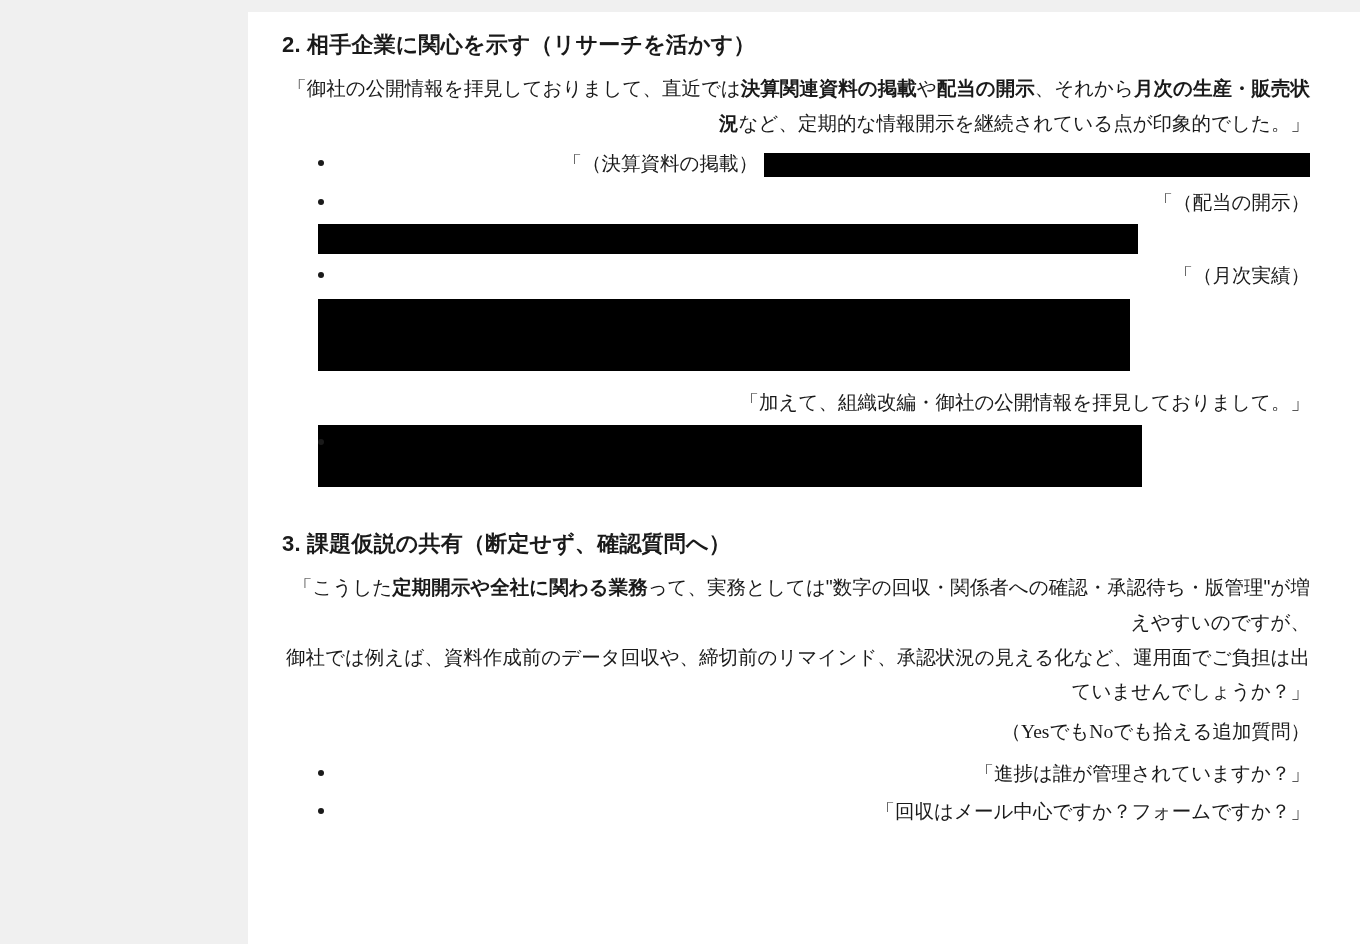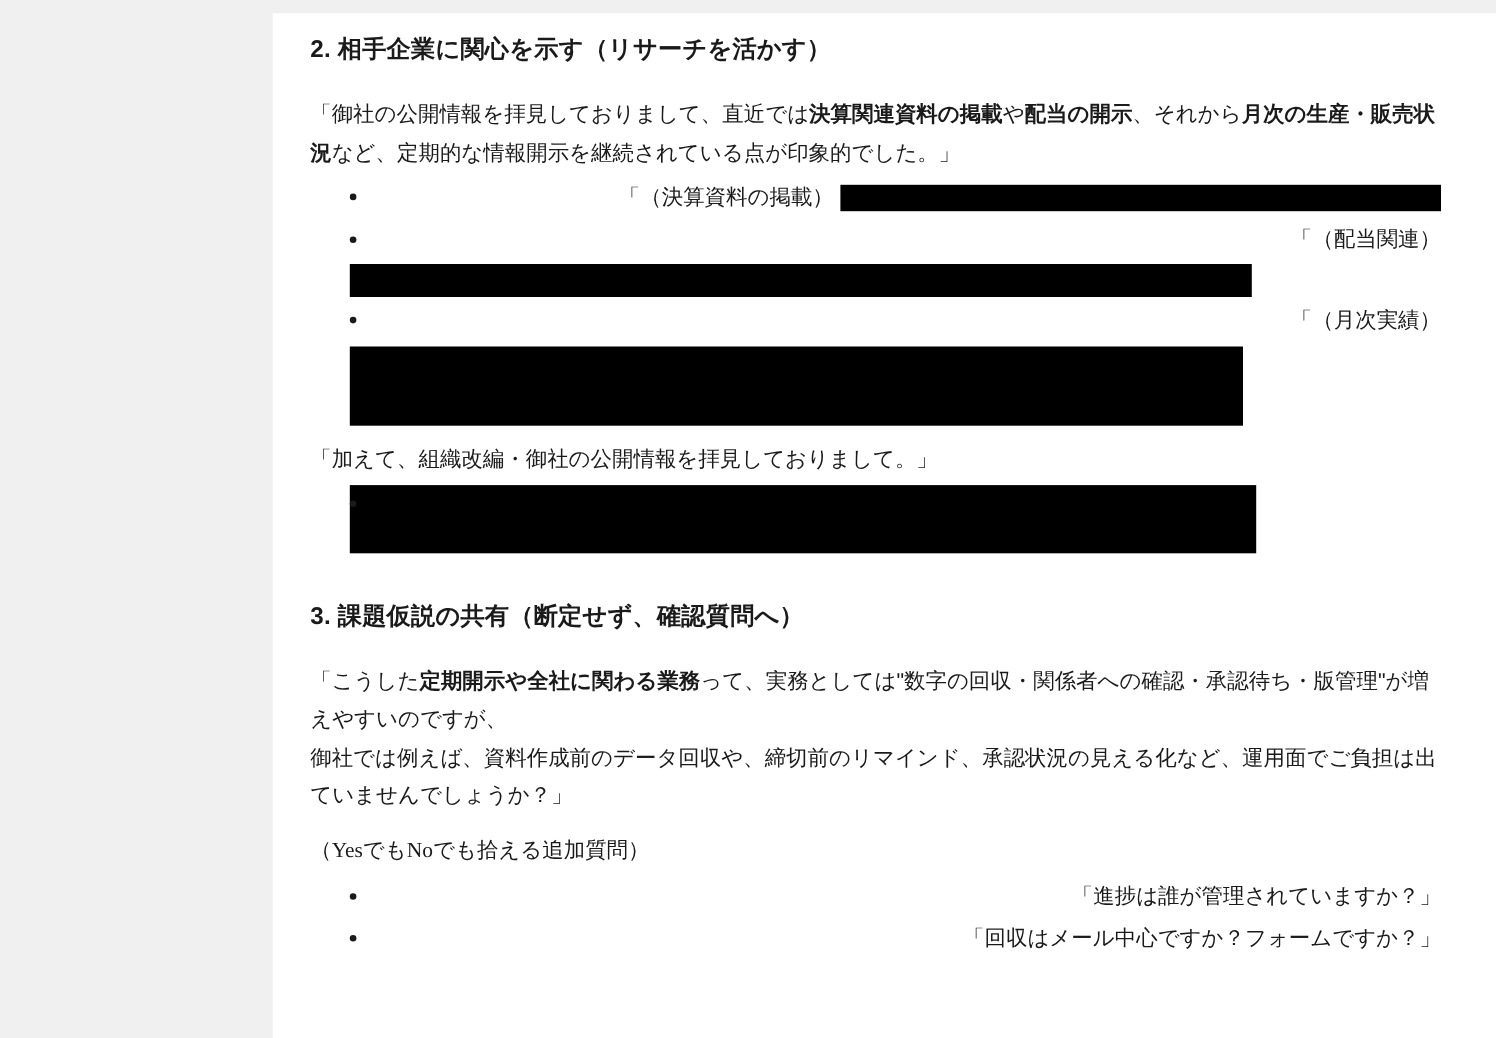--- a/index.html
+++ b/index.html
@@ -37,24 +37,25 @@
   }
   h2.heading {
     font-size: 22px;
     font-weight: 700;
     margin: 0;
     padding: 16px 0 10px 0;
     line-height: 1.5;
     letter-spacing: 0.2px;
   }
   p.para {
-    margin: 16px 0 6px 0;
+    margin: 0 0 6px 0;
     padding: 0;
     text-indent: 0;
     line-height: 1.78;
+    text-align: right;
   }
   p.para.gap {
     margin-top: 14px;
   }
   ul.bullets {
     margin: 6px 0 8px 0;
     padding-left: 58px;
     list-style: none;
     text-align: right;
   }
@@ -107,21 +108,21 @@
 
       <h2 class="heading">2. 相手企業に関心を示す（リサーチを活かす）</h2>
 
       <p class="para"><span>「御社の公開情報を拝見しておりまして、直近では</span><span class="b">決算関連資料の掲載</span><span>や</span><span class="b">配当の開示</span><span>、それから</span><span class="b">月次の生産・販売状況</span><span>など、定期的な情報開示を継続されている点が印象的でした。」</span></p>
 
       <ul class="bullets">
         <li>
           <span class="li-label">「（決算資料の掲載）</span><span id="r1" class="redact"></span>
         </li>
         <li>
-          <span class="li-label">「（配当関連）</span>
+          <span class="li-label">「（配当の開示）</span>
           <span id="r2" class="redact-block"></span>
         </li>
         <li>
           <span class="li-label">「（月次実績）</span>
           <span id="r3" class="redact-block"></span>
         </li>
       </ul>
 
       <p class="para gap">「加えて、組織改編・御社の公開情報を拝見しておりまして。」</p>
 

